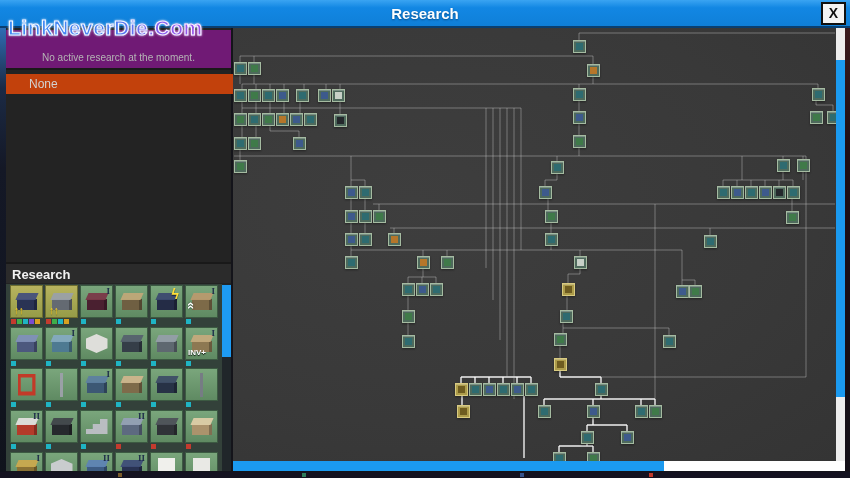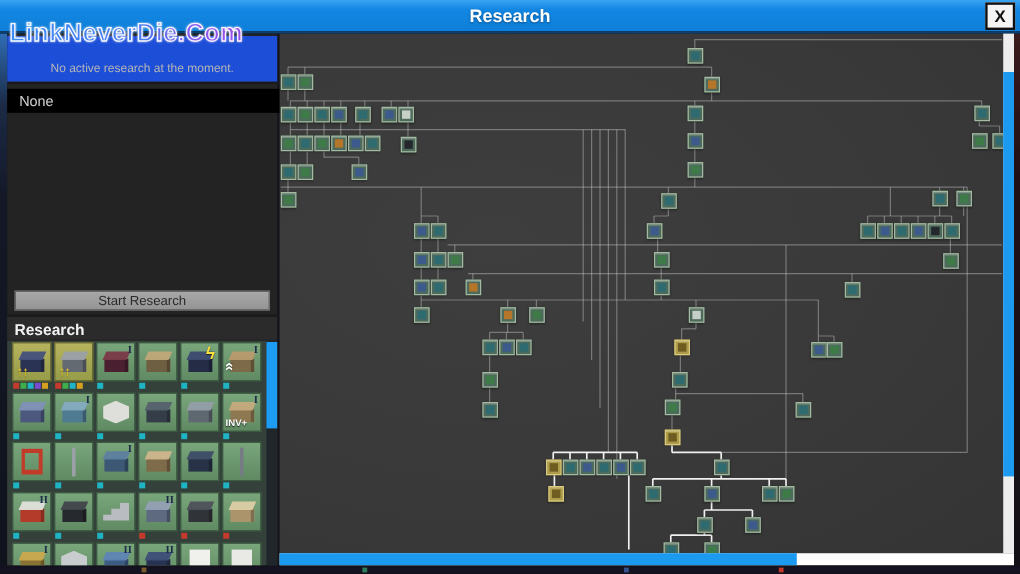--- a/index.html
+++ b/index.html
@@ -26,26 +26,26 @@
     color:#101010;font-weight:bold;font-size:14px;text-align:center;line-height:19px;cursor:pointer;}
   
   .watermark{position:absolute;left:8px;top:16px;z-index:50;
     font-size:21px;font-weight:bold;letter-spacing:.5px;
     background:linear-gradient(90deg,#3d8df5,#4b7df0 55%,#8a5cf0 80%,#9a4fe8);
     -webkit-background-clip:text;background-clip:text;color:transparent;
     -webkit-text-stroke:1.1px rgba(255,255,255,.95);
     filter:drop-shadow(0 0 1px rgba(255,255,255,.7));}
   
   .left-panel{position:absolute;left:6px;top:28px;width:225px;height:443px;background:#232323;}
-  .note-panel{position:absolute;left:0;top:2px;width:225px;height:40px;background:#1d4ed8;
+  .note-panel{position:absolute;left:0;top:2px;width:225px;height:40px;background:#701a75;
     border-bottom:2px solid #191919;box-sizing:border-box;}
   .note-panel .note{position:absolute;left:0;right:0;top:22px;text-align:center;
     color:#b5b5b5;font-size:10px;}
-  .none-header{position:absolute;left:0;top:46px;width:263px;height:20px;background:#000000;
-    color:#d2d2d2;font-size:12px;line-height:20px;padding-left:10px;box-sizing:border-box;}
+  .none-header{position:absolute;left:0;top:46px;width:263px;height:20px;background:#c2410c;
+    color:#d2d2d2;font-size:12px;line-height:20px;padding-left:23px;box-sizing:border-box;}
   .sel-body{position:absolute;left:0;top:66px;width:225px;height:148px;
     background:linear-gradient(#343434,#2e2e2e 30%,#2b2b2b);}
   .no-selected{margin:42px auto 0;width:150px;text-align:center;
     color:#4d4d4d;font-size:19px;font-weight:bold;line-height:26px;}
   .start-btn{position:absolute;left:6px;top:214px;width:213px;height:17px;
     background:linear-gradient(#a8a8a8,#949494);color:#2a2a2a;font-size:11px;
     text-align:center;line-height:17px;cursor:pointer;border:1px solid #6f6f6f;box-sizing:border-box;}
   .research-header{position:absolute;left:0;top:234px;width:225px;height:21px;background:#2b2b2b;
     border-top:2px solid #191919;color:#f2f2f2;font-size:13px;font-weight:bold;
     line-height:21px;padding-left:6px;box-sizing:border-box;}
@@ -119,21 +119,20 @@
 </div>
 <div class="close-btn">X</div>
 
 <div class="watermark">LinkNeverDie.Com</div>
 
 <div class="left-panel">
   <div class="note-panel">
     <div class="note">No active research at the moment.</div>
   </div>
   <div class="none-header">None</div>
-  <div class="start-btn">Start Research</div>
   <div class="research-header">Research</div>
   <div class="grid" id="grid">
       <div class="cell" style="left: 4px; top: 1px;">
         <div class="tile hl">
           <span class="glyph">
             <i class="bt" style="background:#44507c"></i>
             <i class="bf" style="background:#2a3354"></i>
           </span>
           <span class="extra extra-arrows">↑↑</span>
         </div>

